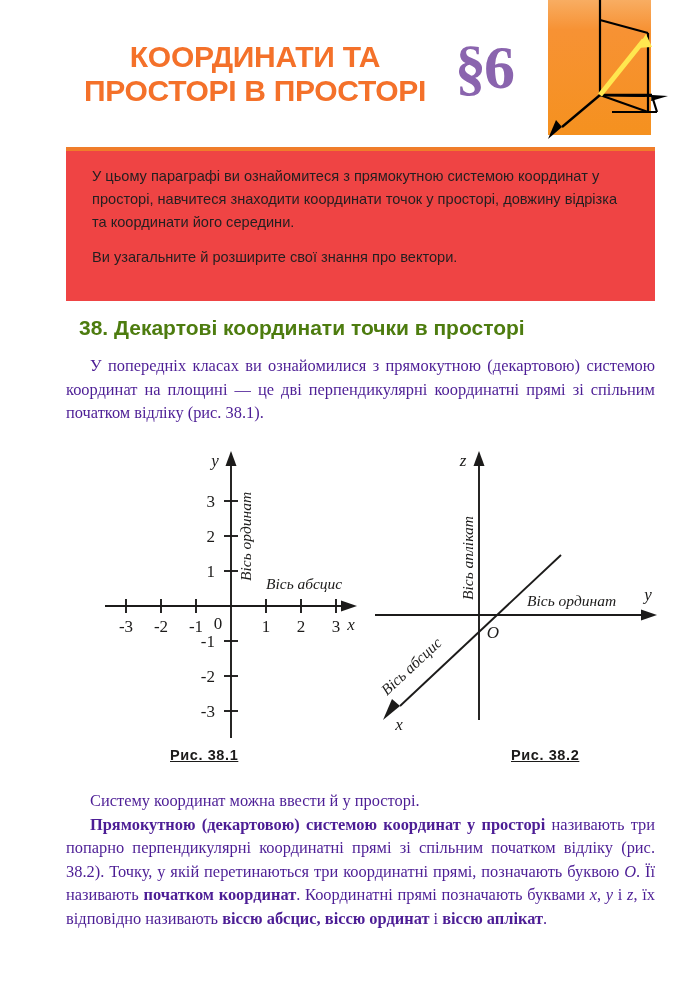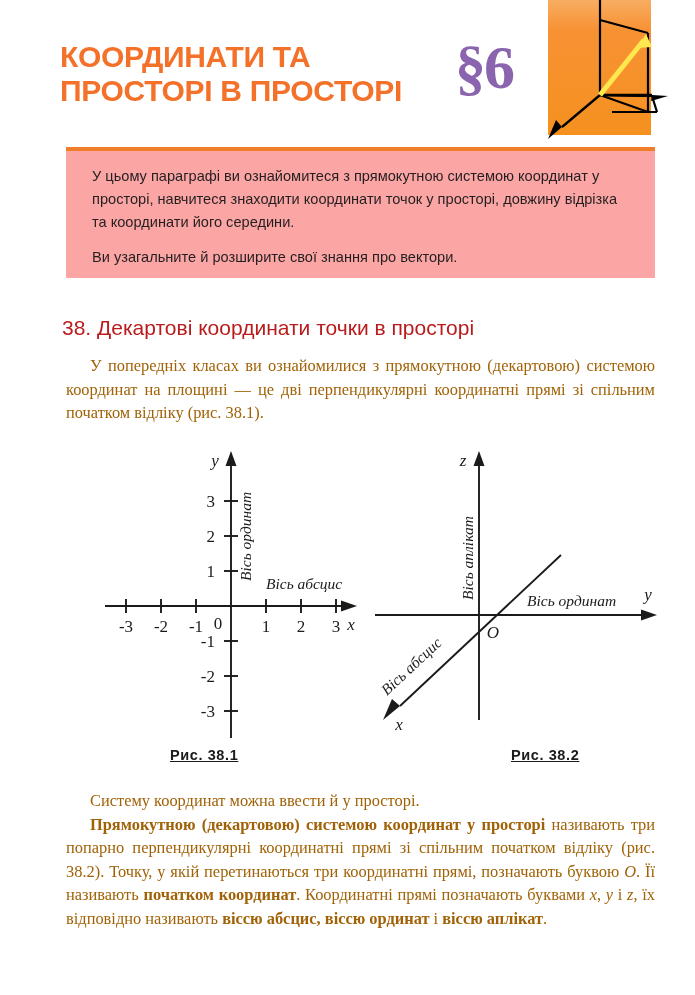--- a/index.html
+++ b/index.html
@@ -35,21 +35,21 @@
     left: 500px;
     top: 0;
     width: 195px;
     height: 140px;
   }
   #title-block {
     position: absolute;
     left: 60px;
     top: 40px;
     width: 390px;
-    text-align: left;
+    text-align: center;
   }
   .title-line {
     font-family: "Liberation Sans", sans-serif;
     font-weight: bold;
     font-size: 30px;
     line-height: 34px;
     letter-spacing: -0.3px;
     color: #f4712a;
     white-space: nowrap;
   }
@@ -64,58 +64,58 @@
     color: #8a64ae;
     letter-spacing: -2px;
   }
 
   
   #intro-box {
     position: absolute;
     left: 66px;
     top: 147px;
     width: 589px;
-    height: 131px;
-    background: #fca5a5;
+    height: 154px;
+    background: #ef4444;
     border-top: 4px solid #f07d2a;
     box-sizing: border-box;
   }
   #intro-inner {
     padding: 14px 24px 0 26px;
   }
   .intro-p {
     font-family: "Liberation Sans", sans-serif;
     font-size: 14.6px;
     line-height: 23px;
     color: #231f20;
     margin: 0 0 12px 0;
   }
   .intro-p:last-child { margin-bottom: 16px; }
 
   
   #section-heading {
     position: absolute;
-    left: 62px;
+    left: 79px;
     top: 316px;
     font-family: "Liberation Sans", sans-serif;
-    font-weight: normal;
+    font-weight: bold;
     font-size: 21px;
-    color: #b91c1c;
+    color: #4d7c0f;
     white-space: nowrap;
   }
 
   
   .body-block {
     position: absolute;
     left: 66px;
     width: 589px;
     font-family: "Liberation Serif", serif;
     font-size: 16.4px;
     line-height: 23.5px;
-    color: #a16207;
+    color: #4c1d95;
     text-align: justify;
     text-justify: inter-word;
   }
   #para-1 { top: 354px; }
   #para-2 { top: 789px; }
   .indent { text-indent: 24px; }
   .body-block p { margin: 0; }
   .bold { font-weight: bold; }
   .ital { font-style: italic; }
 

